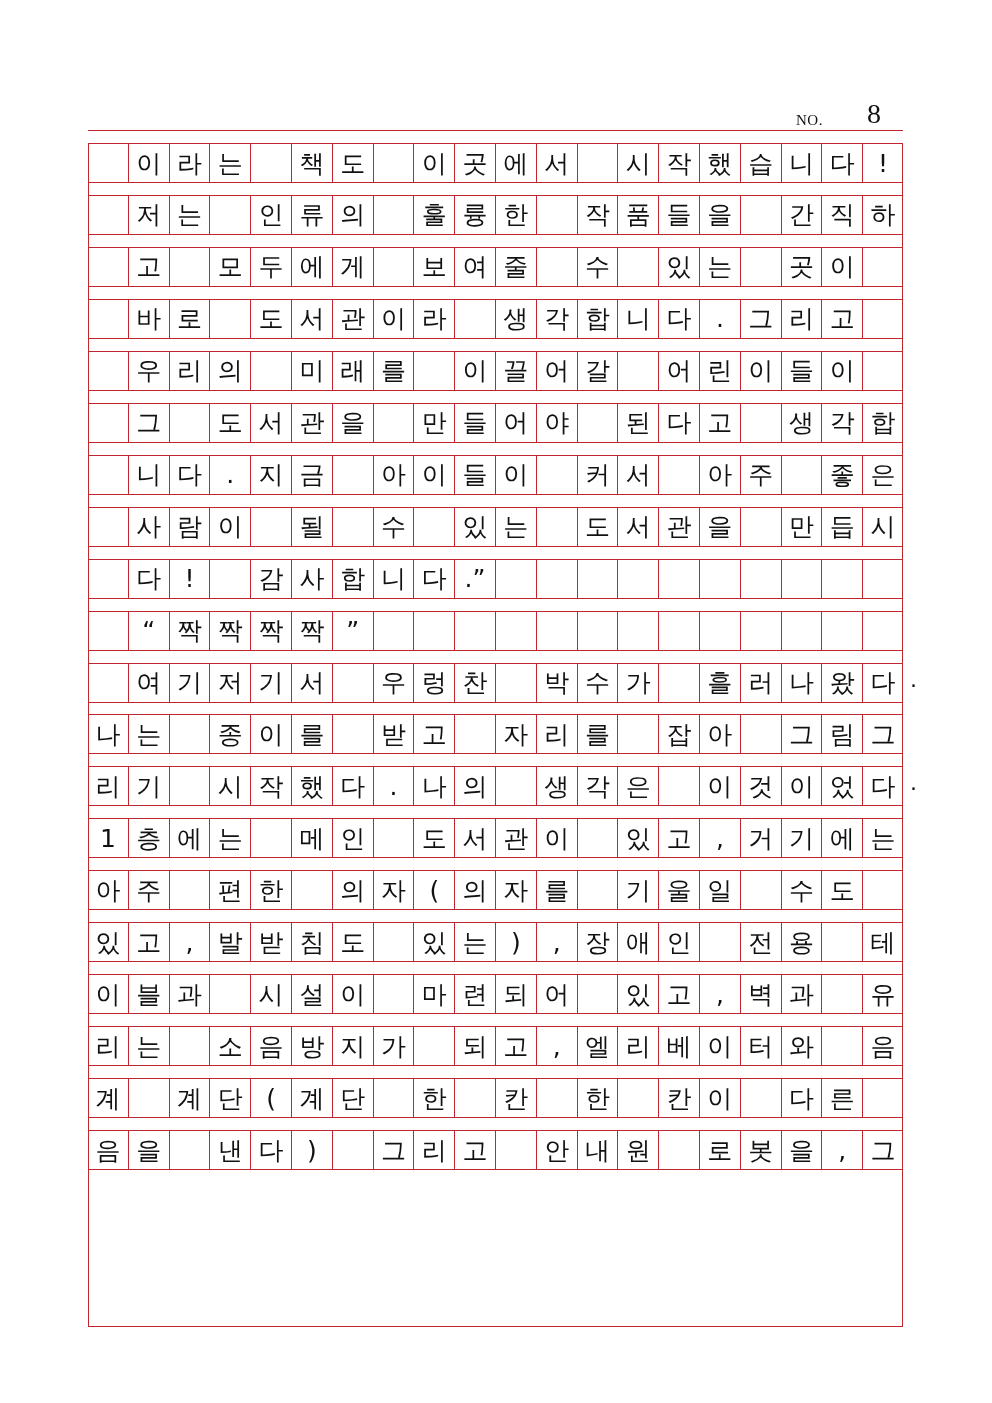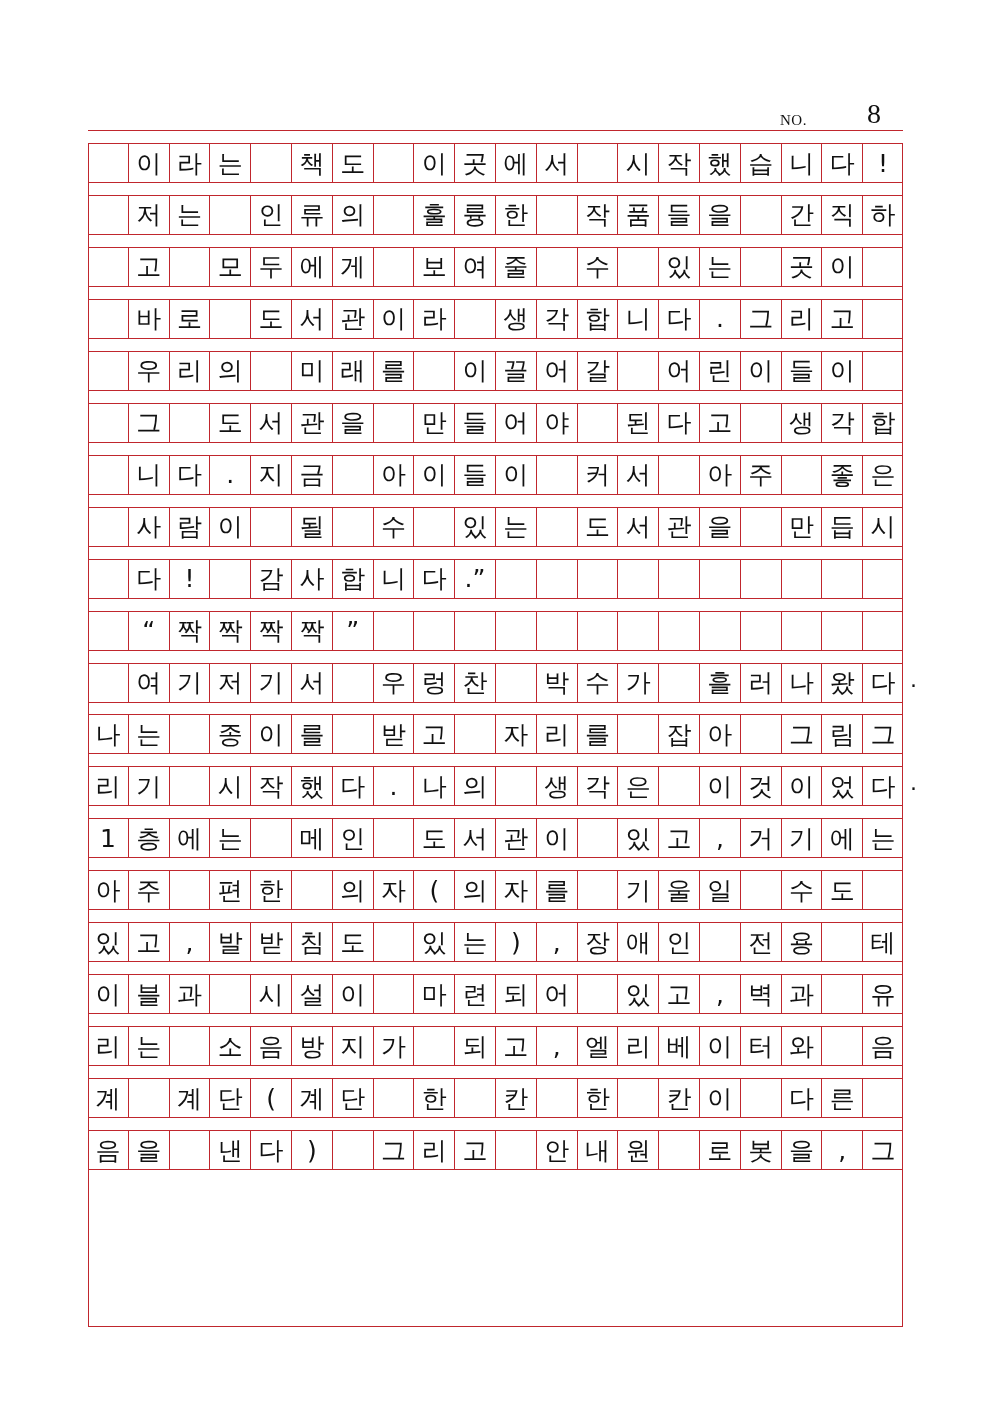--- a/index.html
+++ b/index.html
@@ -1,19 +1,19 @@
 <!DOCTYPE html>
 <html><head>
 <meta charset="utf-8">
 <style>
   html, body { margin: 0; padding: 0; background: #ffffff; }
   body { width: 992px; height: 1403px; position: relative; overflow: hidden;
          font-family: "DejaVu Serif", "Liberation Serif", serif; color: #111; }
   .page-no { position: absolute; top: 98px; left: 780px; width: 125px; height: 32px; }
-  .no-label { position: absolute; left: 0; top: 14px; font-family: "Liberation Serif", serif; font-size: 15px; letter-spacing: 0.5px; }
+  .no-label { position: absolute; left: 16px; top: 14px; font-family: "Liberation Serif", serif; font-size: 15px; letter-spacing: 0.5px; }
   .no-value { position: absolute; left: 87px; top: 0px; font-family: "Liberation Serif", serif; font-size: 28px; }
   .header-rule { position: absolute; left: 88px; top: 130px; width: 815px; height: 0; border-top: 1.5px solid #c0262d; }
   .sheet { position: absolute; left: 88px; top: 143px; width: 815px; height: 1184px;
            border-left: 1.5px solid #c0262d; border-right: 1.5px solid #c0262d; border-bottom: 1.5px solid #c0262d; box-sizing: border-box; }
   .grid-row { position: absolute; left: 88px; width: 815px; height: 40px; display: flex; box-sizing: border-box;
               border-top: 1.5px solid #c0262d; border-bottom: 1.5px solid #c0262d; }
   .cell { flex: 1 1 0; height: 100%; box-sizing: border-box; border-left: 1.2px solid #c0262d;
           display: flex; align-items: center; justify-content: center;
           font-family: "DejaVu Sans", sans-serif; font-size: 25px; line-height: 1; color: #111; }
   .cell:first-child { border-left: none; }

